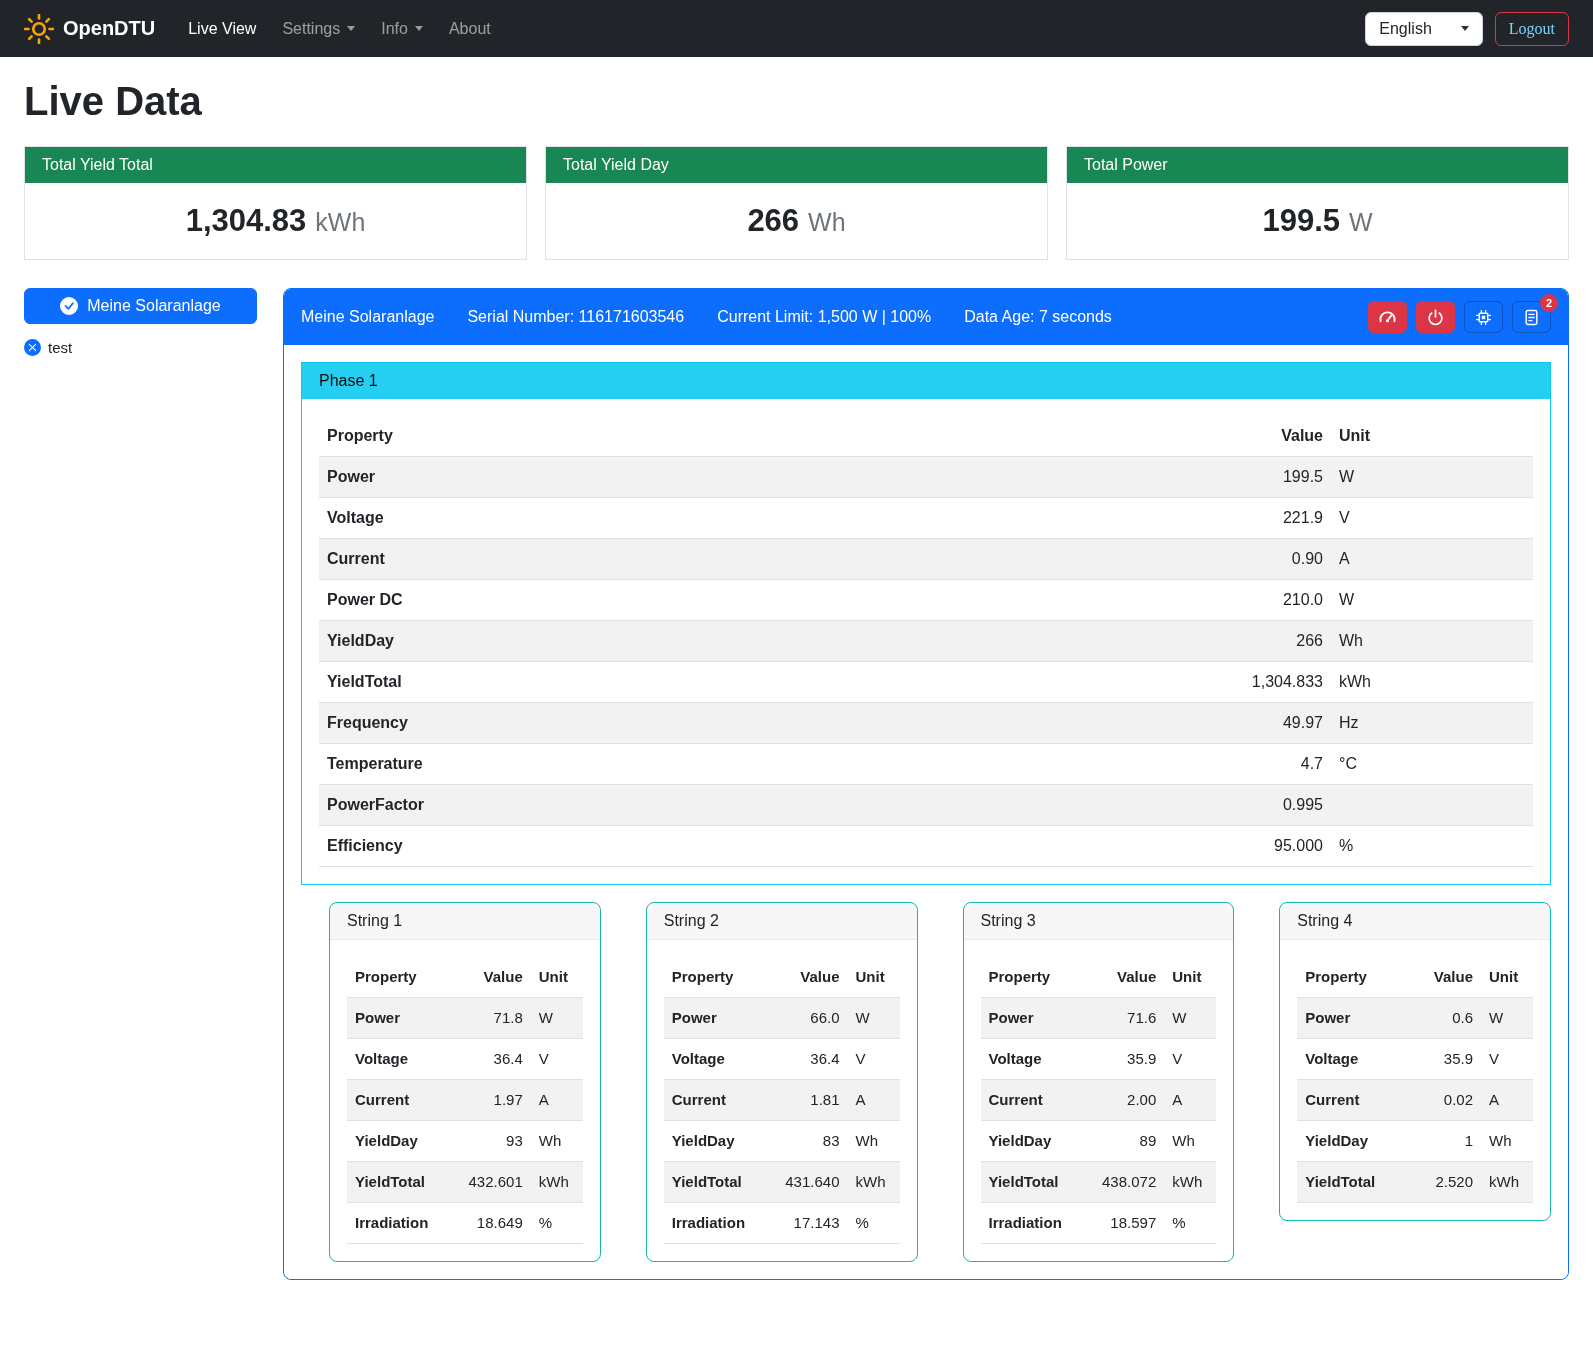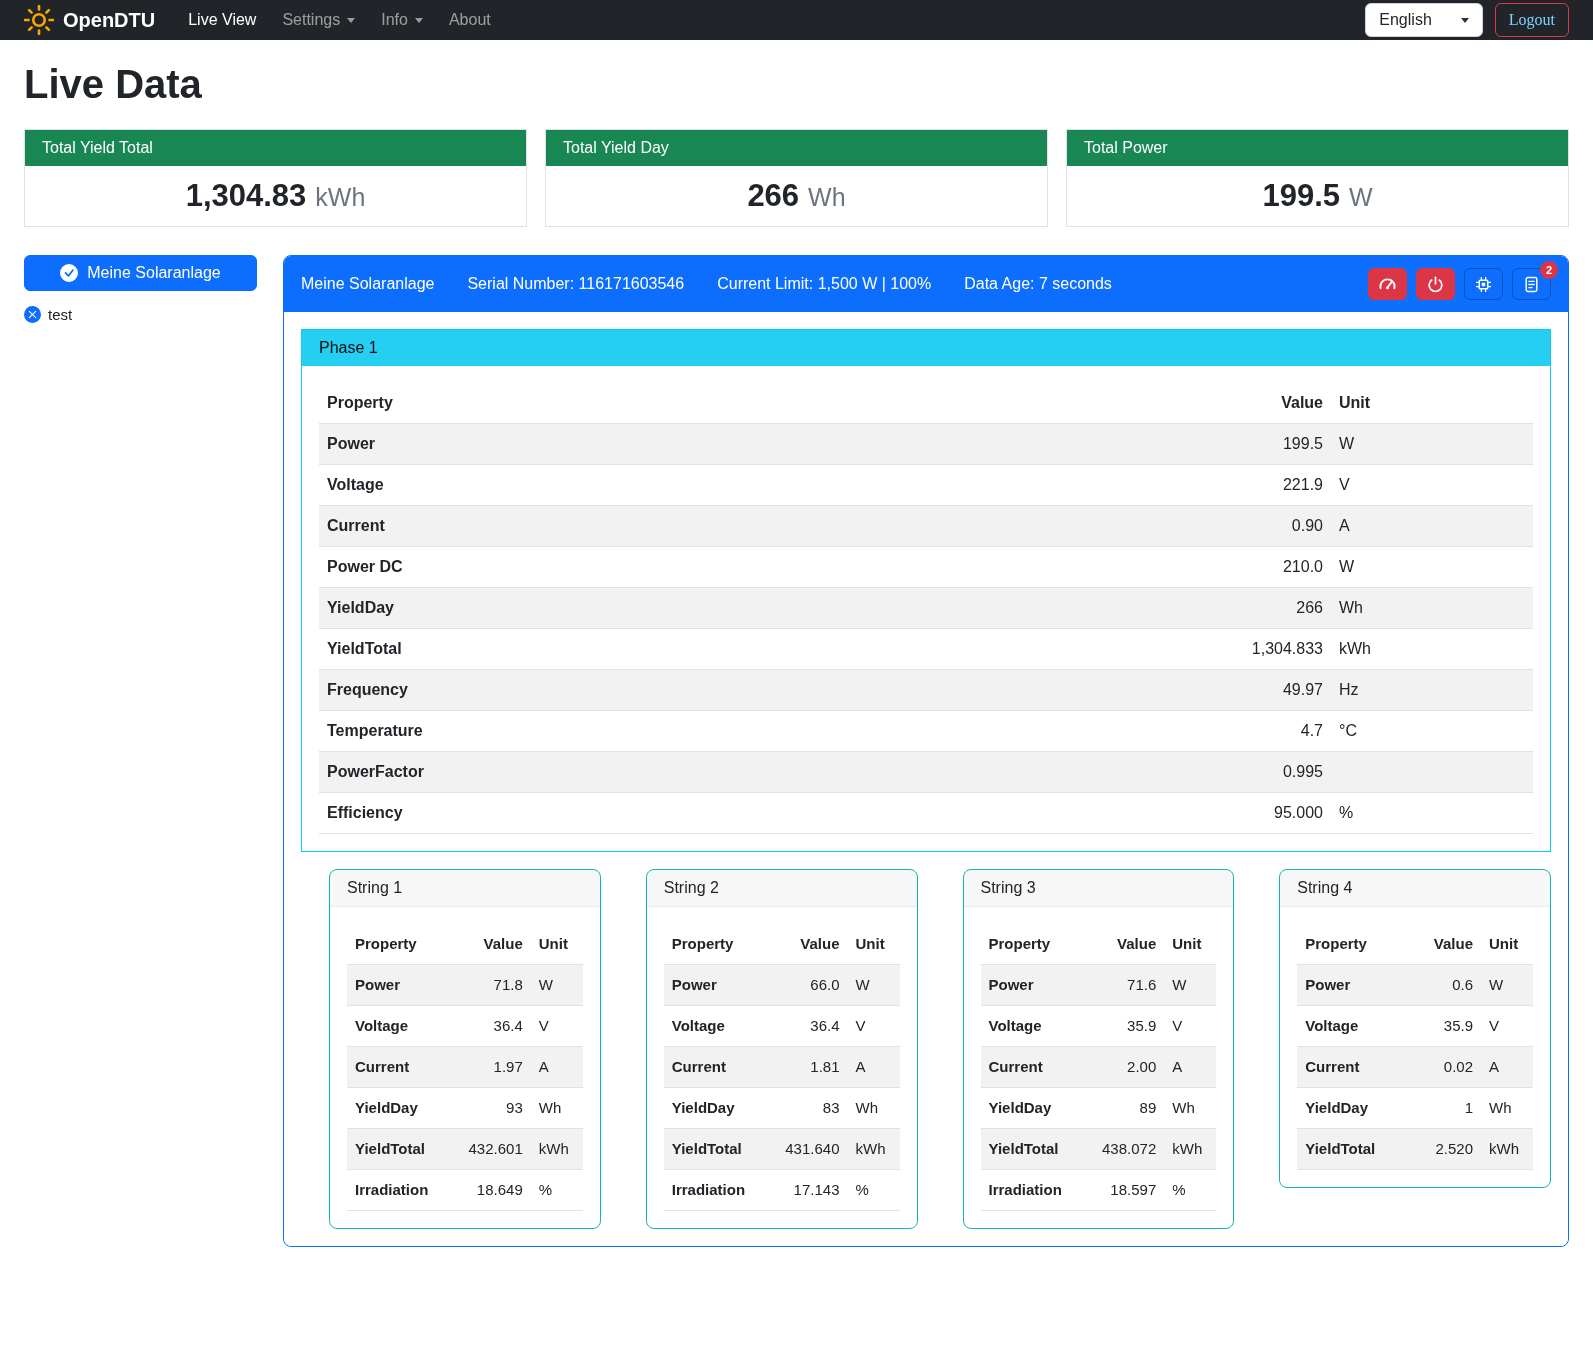--- a/index.html
+++ b/index.html
@@ -4,39 +4,39 @@
 <style>
   * { box-sizing: border-box; margin: 0; padding: 0; }
   html, body { background: #fff; }
   body {
     width: 1593px; min-height: 1359px;
     font-family: "Liberation Sans", sans-serif;
     color: #212529; font-size: 16px;
   }
 
   
-  .navbar { background: #212529; height: 40px; display: flex; align-items: center; padding: 0 24px; }
+  .navbar { background: #212529; height: 57px; display: flex; align-items: center; padding: 0 24px; }
   .brand { display: flex; align-items: center; gap: 9px; color: #fff; font-size: 20px; font-weight: 700; margin-right: 20px; cursor: pointer; }
   .nav-links { display: flex; align-items: center; flex: 1; }
   .nav-link { color: rgba(255,255,255,.55); padding: 8px 13px; cursor: pointer; display: flex; align-items: center; white-space: nowrap; }
   .nav-link.active { color: #fff; }
   .caret { display: inline-block; width: 0; height: 0; border-left: 4px solid transparent; border-right: 4px solid transparent; border-top: 5px solid currentColor; margin-left: 7px; }
   .navbar-right { display: flex; align-items: center; gap: 12px; }
   .lang-select { background: #fff; border: 1px solid #ced4da; border-radius: 6px; padding: 7px 13px; display: flex; align-items: center; gap: 22px; color: #212529; cursor: pointer; }
   .lang-select .caret { border-top-color: #333; }
   .logout-btn { background: transparent; border: 1px solid #dc3545; color: #7dd3fc; border-radius: 6px; padding: 7px 13px; font-size: 16px; cursor: pointer; font-family: Liberation Serif, serif; }
 
   
   .container { padding: 10px 24px 26px; }
   h1.page-title { font-size: 40px; font-weight: 700; margin: 12px 0 22px; }
 
   .card { border: 1px solid #dee2e6; border-radius: 0; background: #fff; overflow: hidden; }
   .summary-row { display: grid; grid-template-columns: repeat(3, 1fr); gap: 18px; margin-bottom: 28px; }
   .card-header-green { background: #198754; color: #fff; padding: 9px 17px; font-size: 16px; }
-  .summary-body { padding: 12px 16px; text-align: center; }
+  .summary-body { padding: 20px 16px; text-align: center; }
   .summary-value { font-size: 31px; font-weight: 600; color: #212529; }
   .summary-unit { font-size: 25px; color: #6c757d; margin-left: 9px; font-weight: 400; }
 
   
   .main-row { display: flex; gap: 26px; align-items: flex-start; }
   .sidebar { width: 233px; flex-shrink: 0; }
   .inverter-select-btn { width: 100%; background: #0d6efd; border: 1px solid #0d6efd; color: #fff; border-radius: 6px; padding: 8px 12px; font-size: 16px; display: flex; align-items: center; justify-content: center; gap: 9px; cursor: pointer; font-family: inherit; }
   .test-item { display: flex; align-items: center; justify-content: flex-start; gap: 7px; margin-top: 15px; font-size: 15px; color: #212529; cursor: pointer; }
 
   .main-panel { flex: 1; min-width: 0; }

